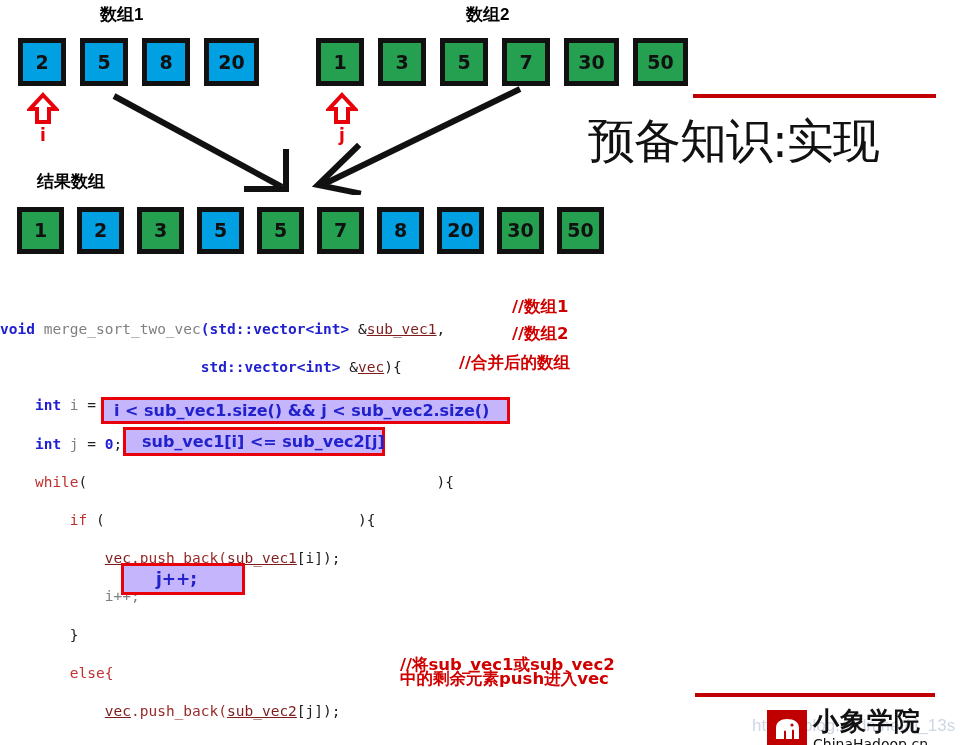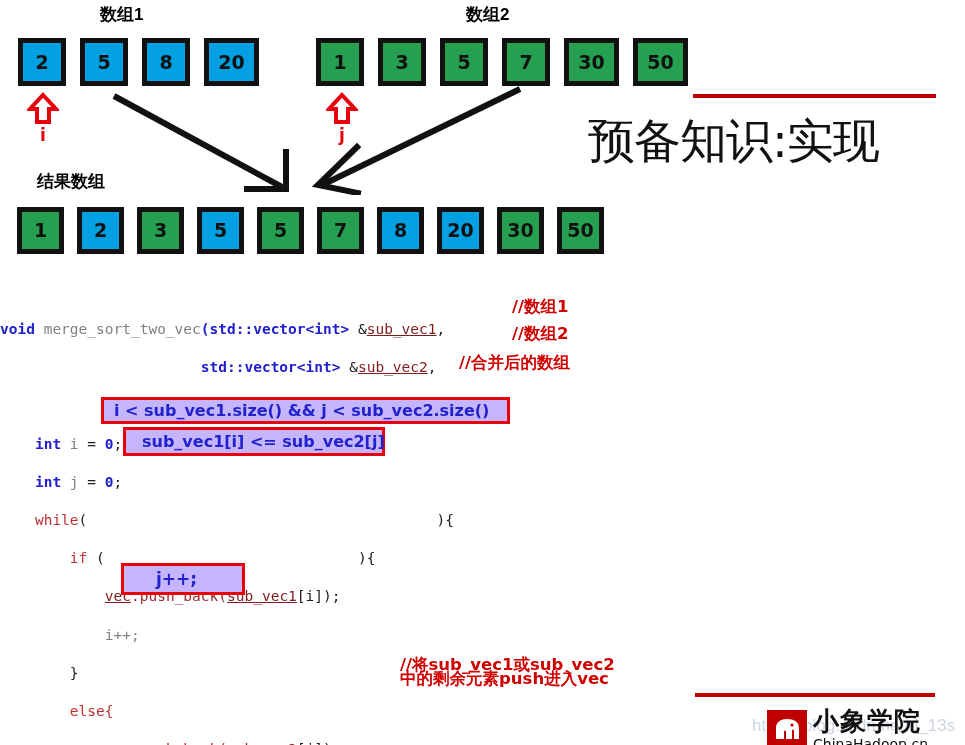--- a/index.html
+++ b/index.html
@@ -162,21 +162,20 @@
     <div class="vbox green">5</div>
     <div class="vbox green">7</div>
     <div class="vbox blue">8</div>
     <div class="vbox blue">20</div>
     <div class="vbox green">30</div>
     <div class="vbox green">50</div>
   </div>
 
   <div class="code">
 <div class="ln"><span class="kw">void</span> <span class="fn">merge_sort_two_vec</span><span class="kw">(</span><span class="kw">std::vector&lt;int&gt;</span> <span class="pl">&amp;</span><span class="id">sub_vec1</span><span class="pl">,</span></div>
-<div class="ln">                       <span class="kw">std::vector&lt;int&gt;</span> <span class="pl">&amp;</span><span class="id">sub_vec2</span><span class="pl">,</span></div>
 <div class="ln">                       <span class="kw">std::vector&lt;int&gt;</span> <span class="pl">&amp;</span><span class="id">vec</span><span class="pl">){</span></div>
 <div class="ln">    <span class="kw">int</span> <span class="fn">i</span> <span class="pl">=</span> <span class="num">0</span><span class="pl">;</span></div>
 <div class="ln">    <span class="kw">int</span> <span class="fn">j</span> <span class="pl">=</span> <span class="num">0</span><span class="pl">;</span></div>
 <div class="ln">    <span class="kwr">while</span><span class="pl">(                                        ){</span></div>
 <div class="ln">        <span class="kwr">if</span> <span class="pl">(                             ){</span></div>
 <div class="ln">            <span class="id">vec</span><span class="mem">.push_back(</span><span class="id">sub_vec1</span><span class="pl">[i]);</span></div>
 <div class="ln">            <span class="fn">i++;</span></div>
 <div class="ln">        <span class="pl">}</span></div>
 <div class="ln">        <span class="kwr">else{</span></div>
 <div class="ln">            <span class="id">vec</span><span class="mem">.push_back(</span><span class="id">sub_vec2</span><span class="pl">[j]);</span></div>

